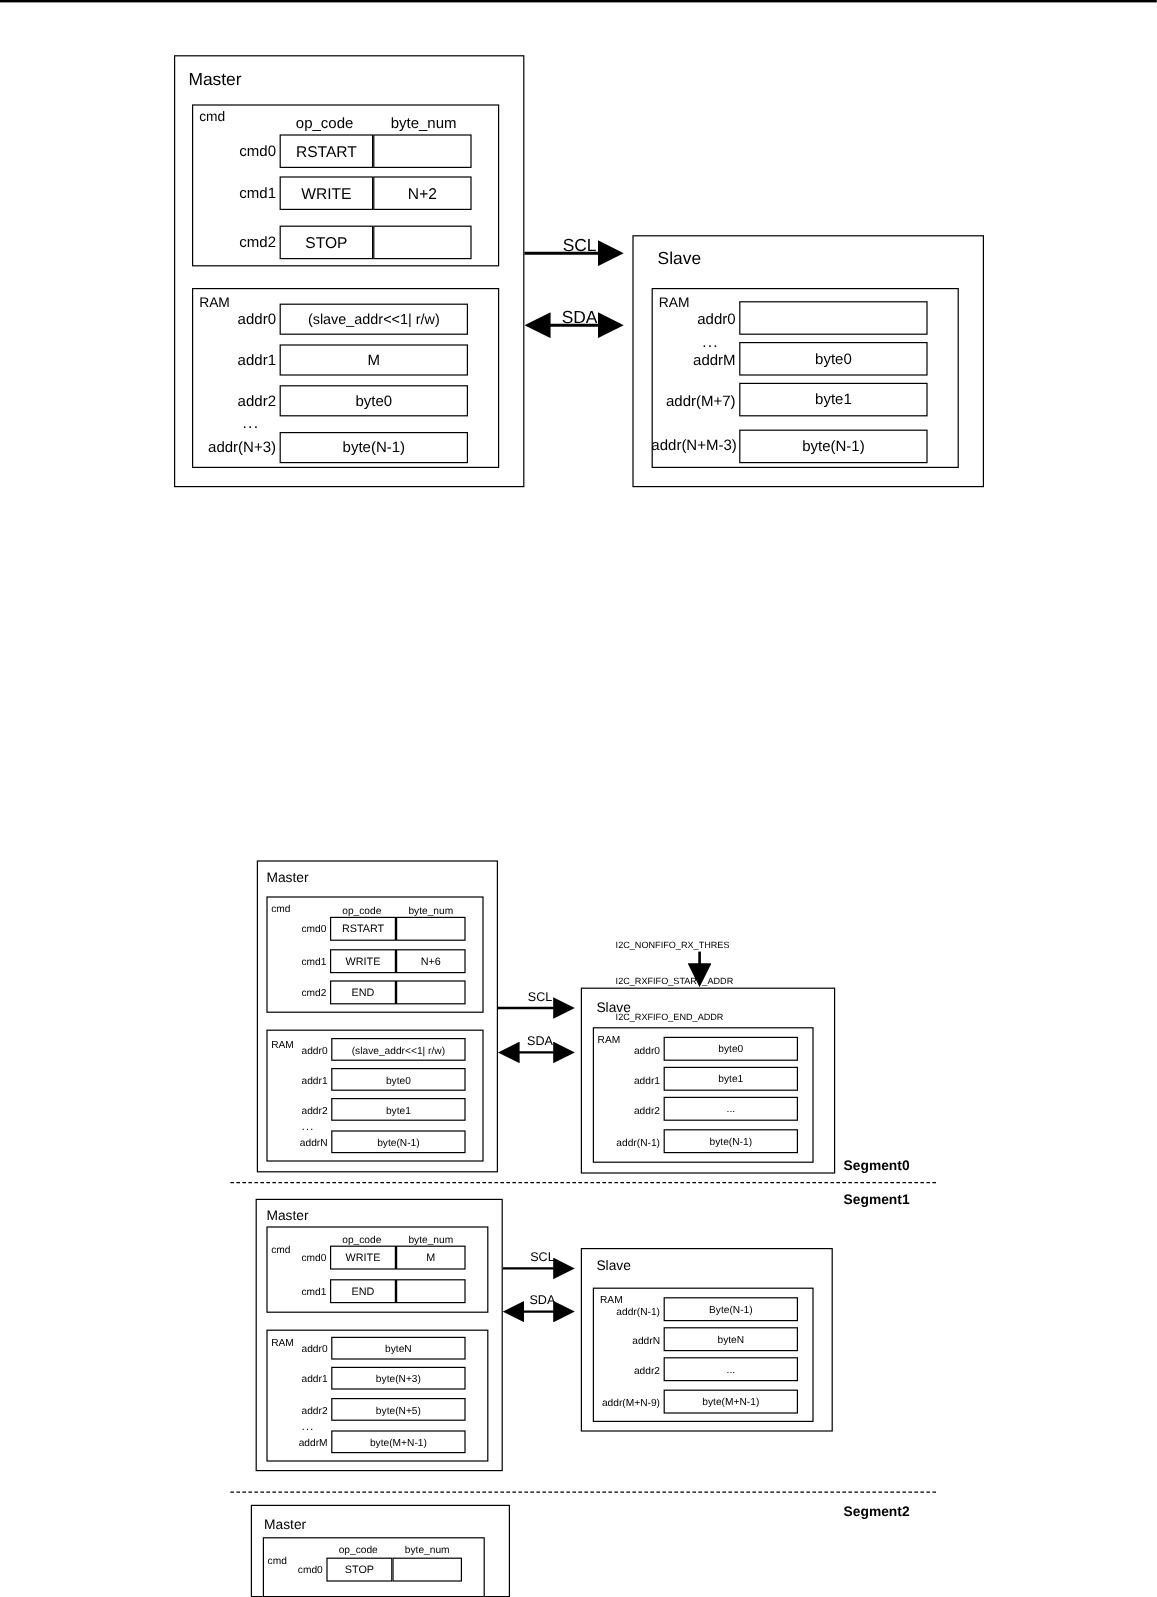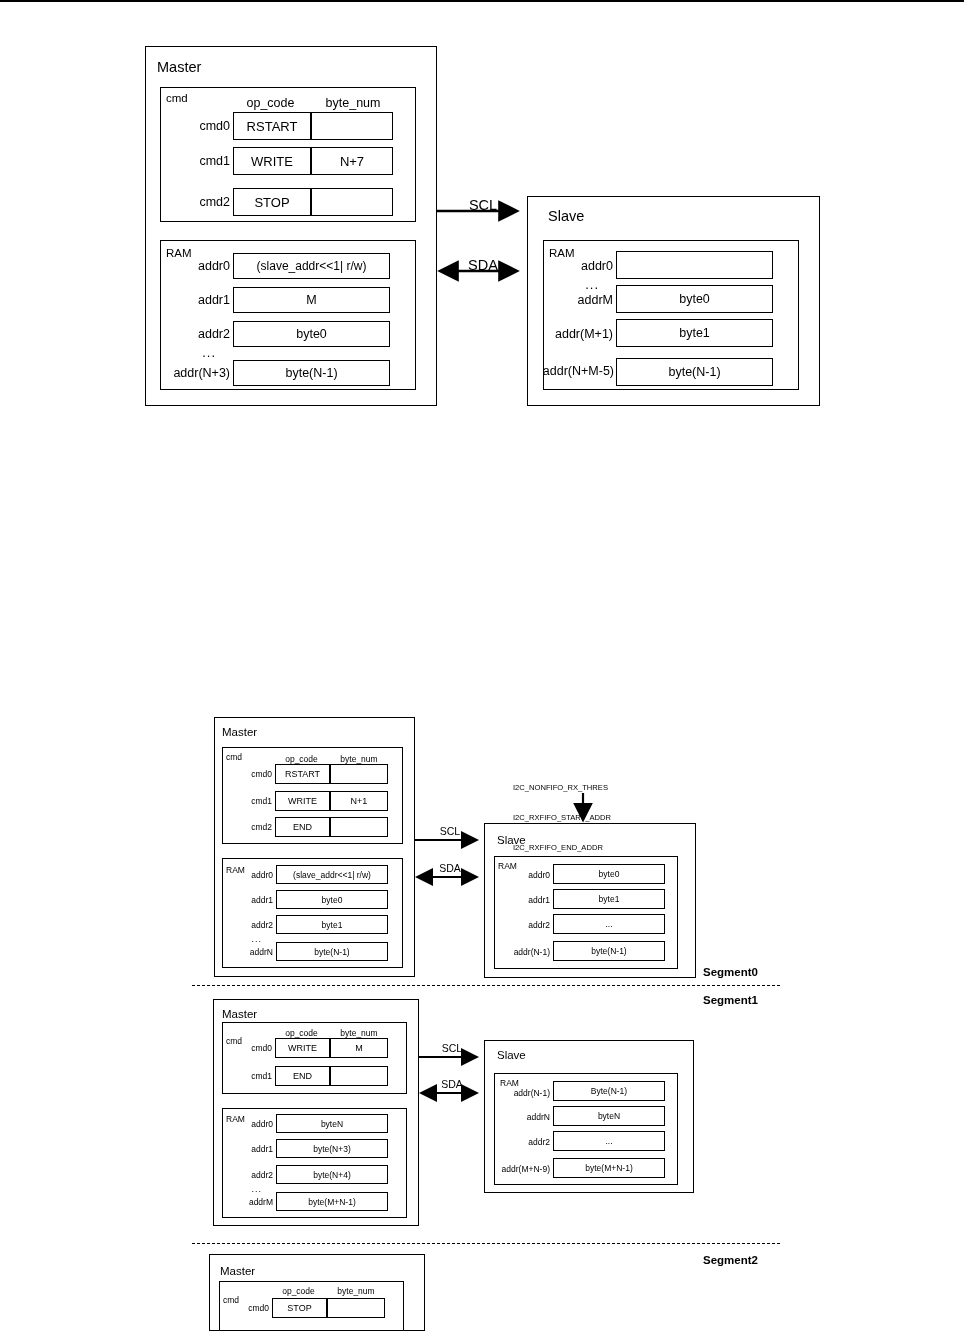--- a/index.html
+++ b/index.html
@@ -43,21 +43,21 @@
   </div>
 <div class="abs cell" style="left:311px;top:112px;width:82px;height:28px;font-size:13px;">
   <span></span>
   </div>
 
 <div class="abs lbl rowlabel" style="left:180px;top:147px;width:52px;height:28px;font-size:12.5px;">cmd1</div>
 <div class="abs cell" style="left:233px;top:147px;width:78px;height:28px;font-size:13px;">
   <span>WRITE</span>
   </div>
 <div class="abs cell" style="left:311px;top:147px;width:82px;height:28px;font-size:13px;">
-  <span>N+7</span>
+  <span>N+2</span>
   </div>
 
 <div class="abs lbl rowlabel" style="left:180px;top:188px;width:52px;height:28px;font-size:12.5px;">cmd2</div>
 <div class="abs cell" style="left:233px;top:188px;width:78px;height:28px;font-size:13px;">
   <span>STOP</span>
   </div>
 <div class="abs cell" style="left:311px;top:188px;width:82px;height:28px;font-size:13px;">
   <span></span>
   </div>
 
@@ -95,26 +95,26 @@
 <div class="abs cell" style="left:616px;top:251px;width:157px;height:28px;font-size:12.5px;">
   <span></span>
   </div>
 
 <div class="abs lbl rowlabel dots" style="left:549px;top:277px;width:52px;height:14px;font-size:13px;">...</div>
 <div class="abs lbl rowlabel" style="left:549px;top:287px;width:66px;height:26px;font-size:12.5px;">addrM</div>
 <div class="abs cell" style="left:616px;top:285px;width:157px;height:28px;font-size:12.5px;">
   <span>byte0</span>
   </div>
 
-<div class="abs lbl rowlabel" style="left:537px;top:321px;width:78px;height:26px;font-size:12.5px;">addr(M+1)</div>
+<div class="abs lbl rowlabel" style="left:537px;top:321px;width:78px;height:26px;font-size:12.5px;">addr(M+7)</div>
 <div class="abs cell" style="left:616px;top:319px;width:157px;height:28px;font-size:12.5px;">
   <span>byte1</span>
   </div>
 
-<div class="abs lbl rowlabel" style="left:530px;top:358px;width:86px;height:26px;font-size:12.5px;">addr(N+M-5)</div>
+<div class="abs lbl rowlabel" style="left:530px;top:358px;width:86px;height:26px;font-size:12.5px;">addr(N+M-3)</div>
 <div class="abs cell" style="left:616px;top:358px;width:157px;height:28px;font-size:12.5px;">
   <span>byte(N-1)</span>
   </div>
 
 <svg style="left:437px;top:196px;" width="92" height="26">
   <defs>
       <marker id="ah1" markerWidth="9" markerHeight="9" refX="7" refY="4.5" orient="auto">
     <path d="M0,0 L9,4.5 L0,9 z" fill="#000"></path>
       </marker>
     </defs>
@@ -149,21 +149,21 @@
   </div>
 <div class="abs cell" style="left:330px;top:764px;width:58px;height:20px;font-size:9px;">
   <span></span>
   </div>
 
 <div class="abs lbl rowlabel" style="left:236px;top:791px;width:38px;height:20px;font-size:8.5px;">cmd1</div>
 <div class="abs cell" style="left:275px;top:791px;width:55px;height:20px;font-size:9px;">
   <span>WRITE</span>
   </div>
 <div class="abs cell" style="left:330px;top:791px;width:58px;height:20px;font-size:9px;">
-  <span>N+1</span>
+  <span>N+6</span>
   </div>
 
 <div class="abs lbl rowlabel" style="left:236px;top:817px;width:38px;height:20px;font-size:8.5px;">cmd2</div>
 <div class="abs cell" style="left:275px;top:817px;width:55px;height:20px;font-size:9px;">
   <span>END</span>
   </div>
 <div class="abs cell" style="left:330px;top:817px;width:58px;height:20px;font-size:9px;">
   <span></span>
   </div>
 
@@ -278,21 +278,21 @@
   <span>byteN</span>
   </div>
 
 <div class="abs lbl rowlabel" style="left:228px;top:1139px;width:47px;height:19px;font-size:8.5px;">addr1</div>
 <div class="abs cell" style="left:276px;top:1139px;width:112px;height:19px;font-size:8.5px;">
   <span>byte(N+3)</span>
   </div>
 
 <div class="abs lbl rowlabel" style="left:228px;top:1165px;width:47px;height:19px;font-size:8.5px;">addr2</div>
 <div class="abs cell" style="left:276px;top:1165px;width:112px;height:19px;font-size:8.5px;">
-  <span>byte(N+4)</span>
+  <span>byte(N+5)</span>
   </div>
 
 <div class="abs lbl rowlabel dots" style="left:228px;top:1184px;width:36px;height:10px;font-size:9px;">...</div>
 <div class="abs lbl rowlabel" style="left:228px;top:1192px;width:47px;height:19px;font-size:8.5px;">addrM</div>
 <div class="abs cell" style="left:276px;top:1192px;width:112px;height:19px;font-size:8.5px;">
   <span>byte(M+N-1)</span>
   </div>
 
 <div class="abs outer" style="left:484px;top:1040px;width:210px;height:153px;"></div>
 <div class="abs lbl boxtitle" style="left:497px;top:1047px;width:80px;height:16px;font-size:11.5px;">Slave</div>

